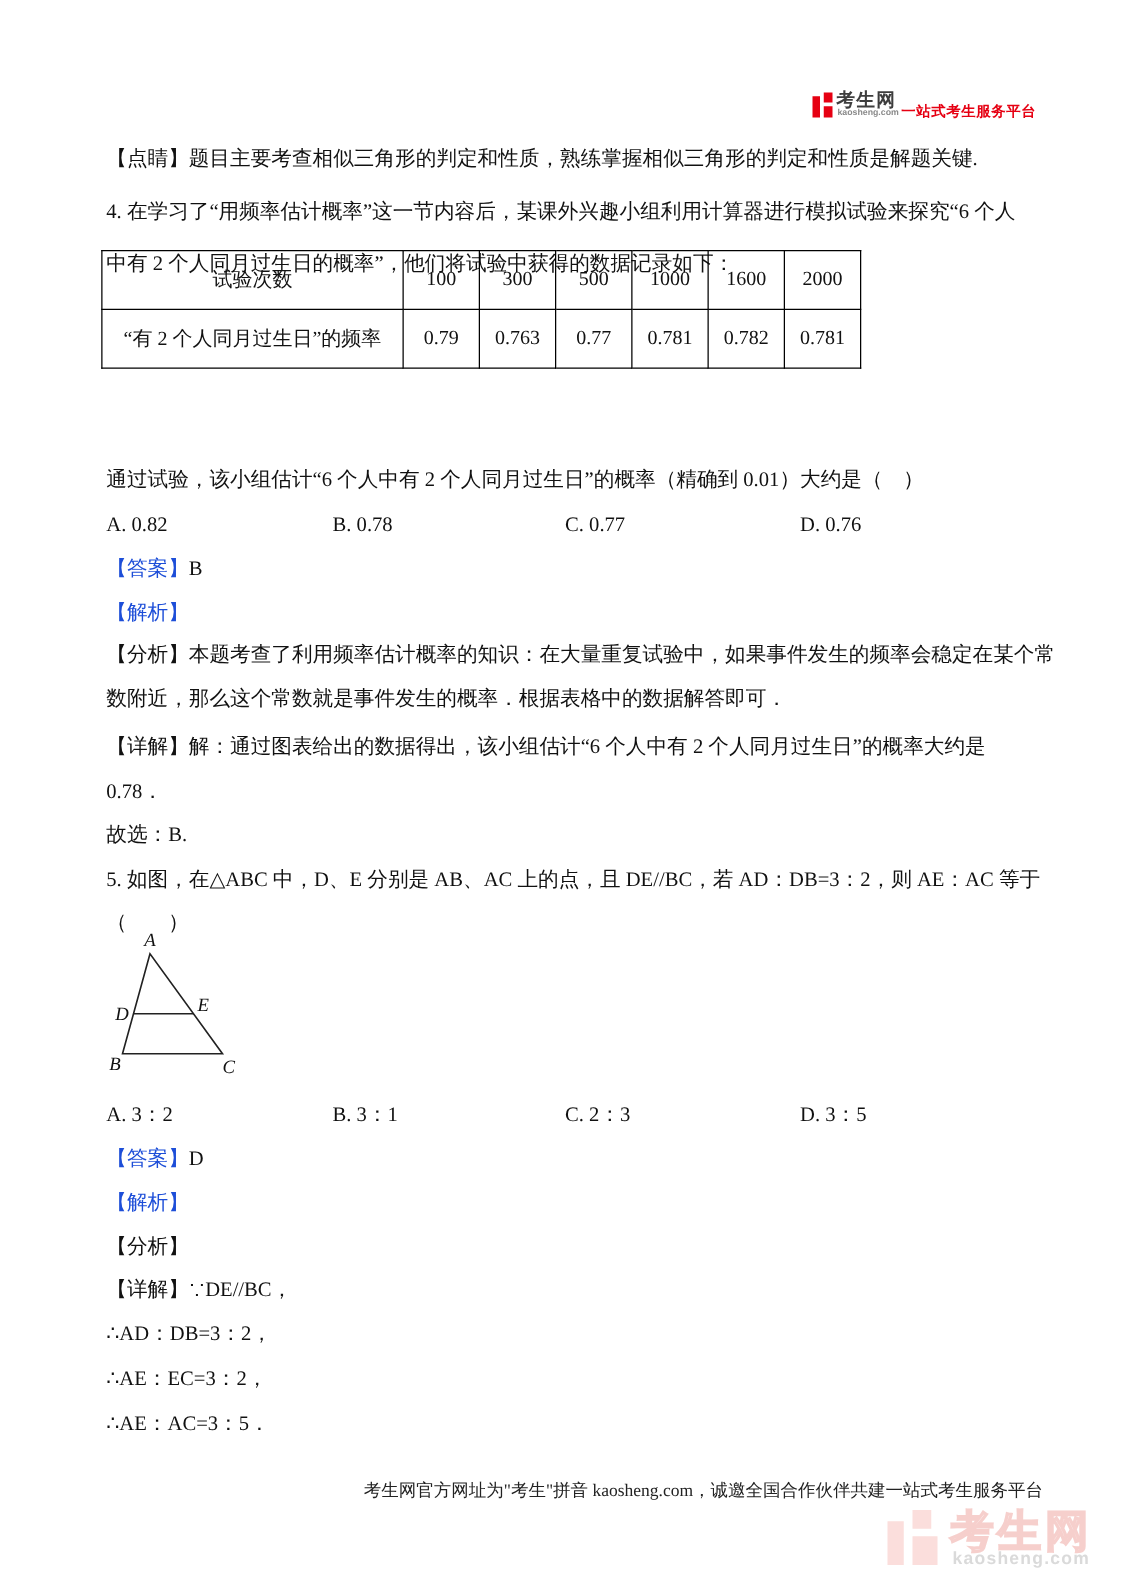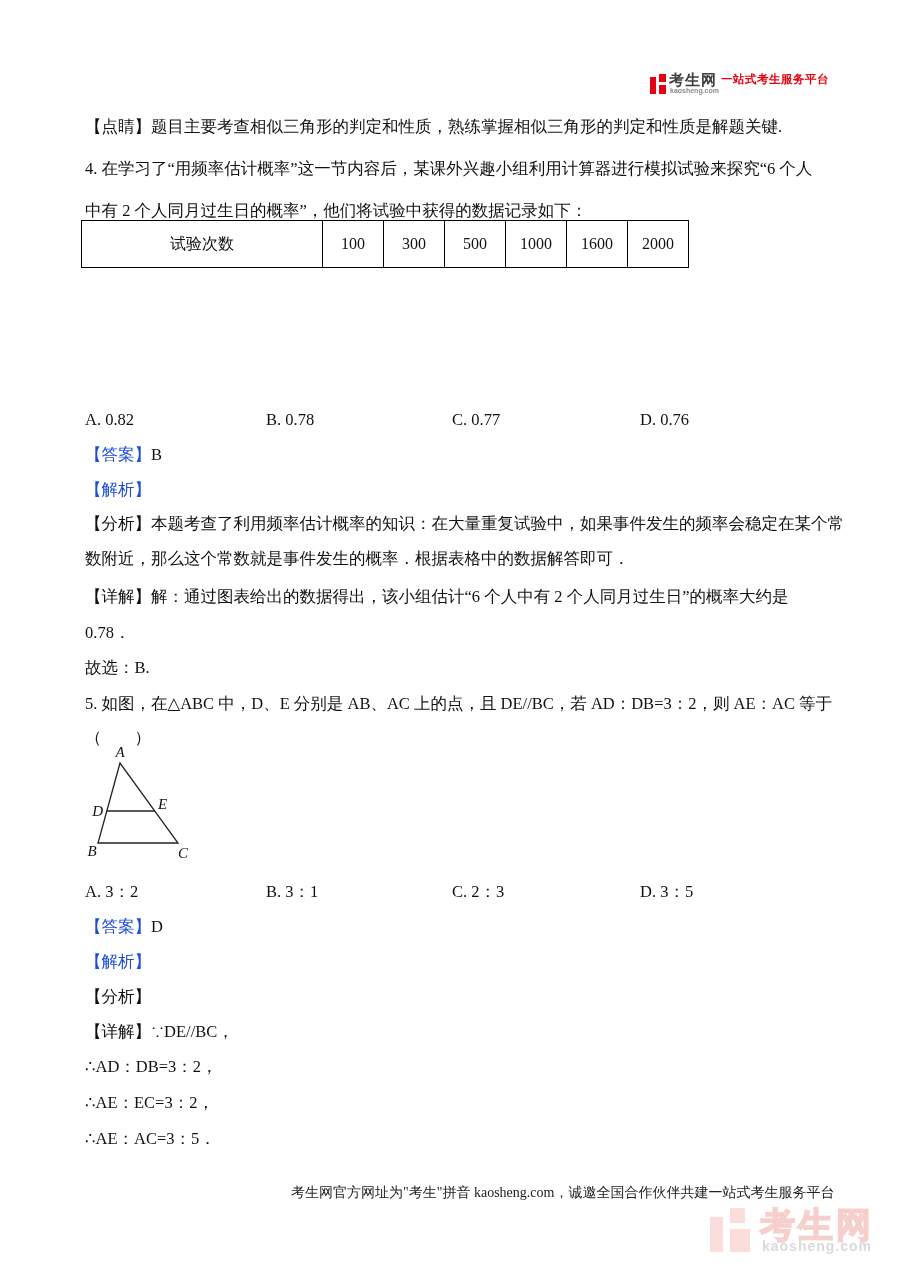--- a/index.html
+++ b/index.html
@@ -32,28 +32,28 @@
     position: absolute; left: 669px; top: 71px;
     font-family: "Liberation Sans", "DejaVu Sans", sans-serif;
     font-weight: bold; font-size: 15px; color: #3d3d3d; letter-spacing: 1px;
   }
   .logo-domain {
     position: absolute; left: 670px; top: 87px;
     font-family: "Liberation Sans", "DejaVu Sans", sans-serif;
     font-weight: bold; font-size: 7px; color: #8a8a8a;
   }
   .logo-tagline {
-    position: absolute; left: 721px; top: 72px;
+    position: absolute; left: 721px; top: 82px;
     font-family: "Liberation Sans", "DejaVu Sans", sans-serif;
     font-weight: bold; font-size: 11.5px; color: #e60012; letter-spacing: 0.5px; text-align: right;
   }
 
   
   .qtable {
-    position: absolute; left: 81px; top: 220px;
+    position: absolute; left: 81px; top: 200px;
     border-collapse: collapse; table-layout: fixed;
   }
   .qtable td {
     border: 1.5px solid #000;
     text-align: center;
     font-size: 16px;
     height: 47px;
     padding: 0 4px;
     white-space: nowrap;
   }
@@ -122,23 +122,33 @@
     <tbody>
       <tr>
         <td>试验次数</td>
         <td>100</td>
         <td>300</td>
         <td>500</td>
         <td>1000</td>
         <td>1600</td>
         <td>2000</td>
       </tr>
+      <tr>
+        <td>“有 2 个人同月过生日”的频率</td>
+        <td>0.79</td>
+        <td>0.763</td>
+        <td>0.77</td>
+        <td>0.781</td>
+        <td>0.782</td>
+        <td>0.781</td>
+      </tr>
     </tbody>
   </table>
 
+  <div class="line" style="top:361px">通过试验，该小组估计“6 个人中有 2 个人同月过生日”的概率（精确到 0.01）大约是（　）</div>
   <div class="line" style="top:397px; left:85px">A.  0.82</div>
   <div class="line" style="top:397px; left:266px">B.  0.78</div>
   <div class="line" style="top:397px; left:452px">C.  0.77</div>
   <div class="line" style="top:397px; left:640px">D.  0.76</div>
 
   <div class="line" style="top:432px"><span class="blue">【答案】</span><span>B</span></div>
   <div class="line blue" style="top:467px">【解析】</div>
   <div class="line" style="top:501px">【分析】本题考查了利用频率估计概率的知识：在大量重复试验中，如果事件发生的频率会稳定在某个常</div>
   <div class="line" style="top:536px">数附近，那么这个常数就是事件发生的概率．根据表格中的数据解答即可．</div>
   <div class="line" style="top:574px">【详解】解：通过图表给出的数据得出，该小组估计“6 个人中有 2 个人同月过生日”的概率大约是</div>

